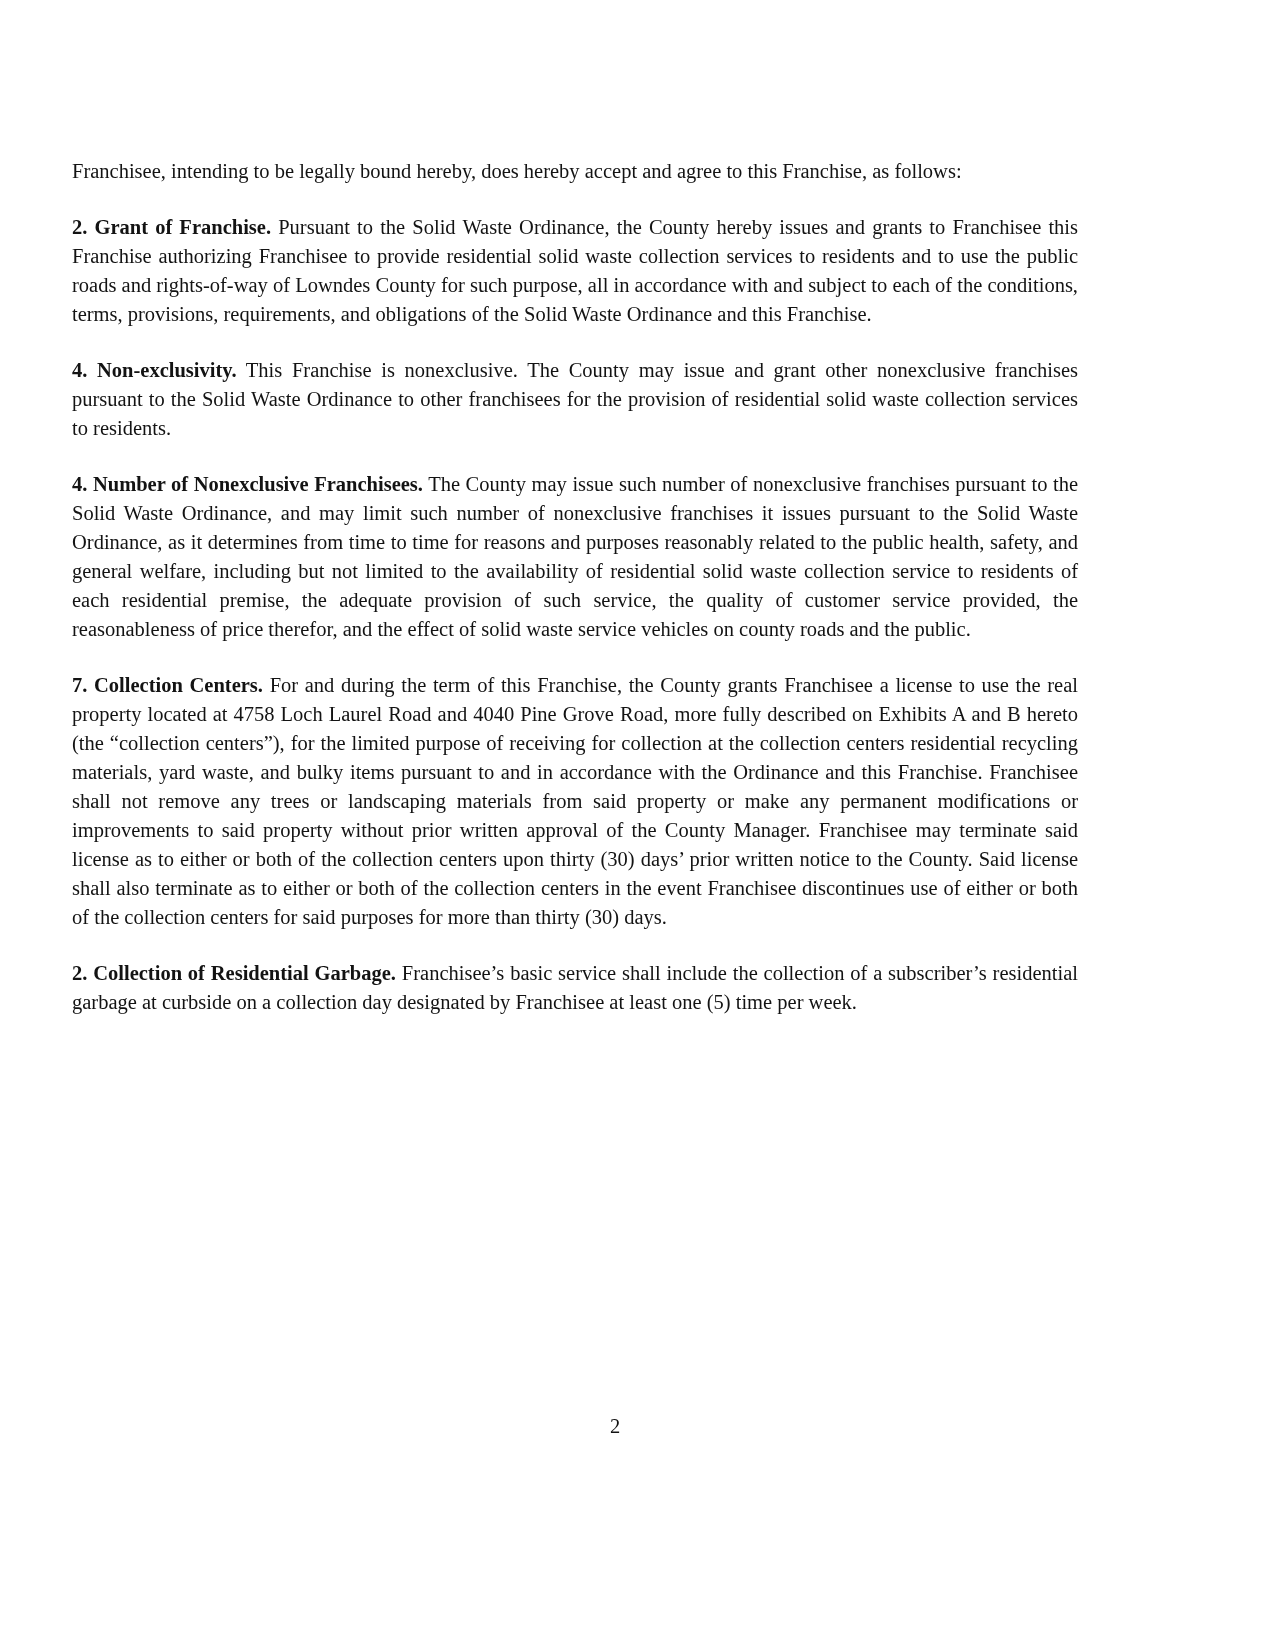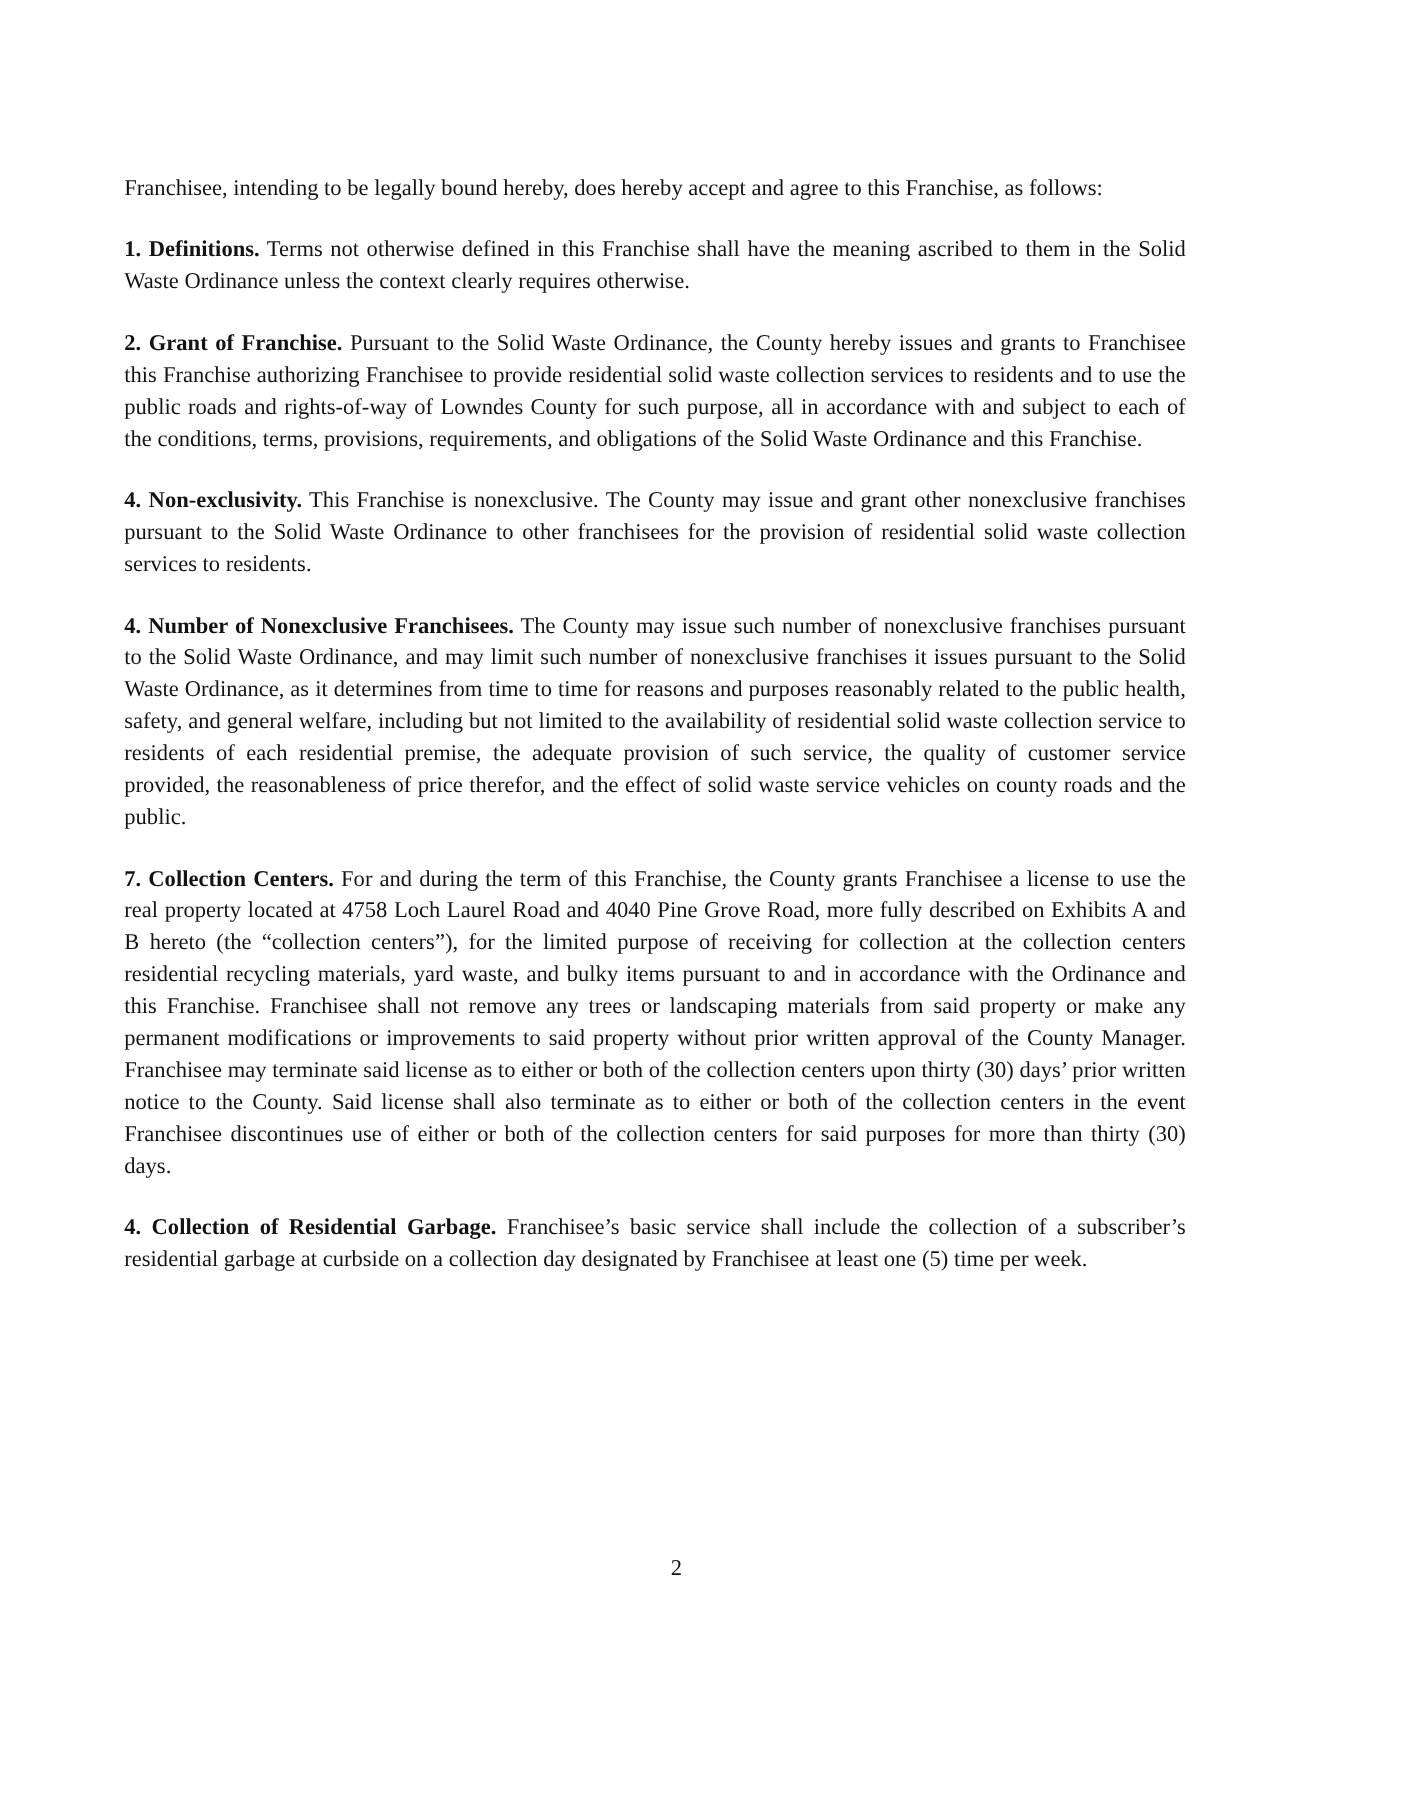--- a/index.html
+++ b/index.html
@@ -6,21 +6,21 @@
     margin: 0;
     padding: 0;
     background: #ffffff;
   }
   .sheet {
     position: relative;
     width: 1275px;
     height: 1651px;
     background: #ffffff;
     box-sizing: border-box;
-    padding: 157px 197px 0 113px;
+    padding: 157px 197px 0 72px;
     font-family: "Liberation Serif", "DejaVu Serif", serif;
     font-size: 20.5px;
     line-height: 29px;
     color: #131313;
     overflow: hidden;
   }
   .para {
     margin: 0 0 27px 0;
     text-align: justify;
   }
@@ -35,29 +35,28 @@
     text-align: center;
   }
 </style>
 </head>
 <body>
 
 <div class="sheet">
 
   <p class="para"><span>Franchisee, intending to be legally bound hereby, does hereby accept and agree to this Franchise, as follows:</span></p>
 
-  <p class="para"><strong>1. Definitions.</strong> <span>Terms not otherwise defined in this Franchise shall have the meaning ascribed to them in the Solid Waste Ordinance unless the context clearly requires otherwise.</span></p>
 
   <p class="para"><strong>2. Grant of Franchise.</strong> <span>Pursuant to the Solid Waste Ordinance, the County hereby issues and grants to Franchisee this Franchise authorizing Franchisee to provide residential solid waste collection services to residents and to use the public roads and rights-of-way of Lowndes County for such purpose, all in accordance with and subject to each of the conditions, terms, provisions, requirements, and obligations of the Solid Waste Ordinance and this Franchise.</span></p>
 
   <p class="para"><strong>4. Non-exclusivity.</strong> <span>This Franchise is nonexclusive. The County may issue and grant other nonexclusive franchises pursuant to the Solid Waste Ordinance to other franchisees for the provision of residential solid waste collection services to residents.</span></p>
 
   <p class="para"><strong>4. Number of Nonexclusive Franchisees.</strong> <span>The County may issue such number of nonexclusive franchises pursuant to the Solid Waste Ordinance, and may limit such number of nonexclusive franchises it issues pursuant to the Solid Waste Ordinance, as it determines from time to time for reasons and purposes reasonably related to the public health, safety, and general welfare, including but not limited to the availability of residential solid waste collection service to residents of each residential premise, the adequate provision of such service, the quality of customer service provided, the reasonableness of price therefor, and the effect of solid waste service vehicles on county roads and the public.</span></p>
 
 
 
   <p class="para"><strong>7. Collection Centers.</strong> <span>For and during the term of this Franchise, the County grants Franchisee a license to use the real property located at 4758 Loch Laurel Road and 4040 Pine Grove Road, more fully described on Exhibits A and B hereto (the “collection centers”), for the limited purpose of receiving for collection at the collection centers residential recycling materials, yard waste, and bulky items pursuant to and in accordance with the Ordinance and this Franchise. Franchisee shall not remove any trees or landscaping materials from said property or make any permanent modifications or improvements to said property without prior written approval of the County Manager. Franchisee may terminate said license as to either or both of the collection centers upon thirty (30) days’ prior written notice to the County. Said license shall also terminate as to either or both of the collection centers in the event Franchisee discontinues use of either or both of the collection centers for said purposes for more than thirty (30) days.</span></p>
 
-  <p class="para"><strong>4. Collection of Residential Garbage.</strong> <span>Franchisee’s basic service shall include the collection of a subscriber’s residential garbage at curbside on a collection day designated by Franchisee at least one (5) time per week.</span></p>
+  <p class="para"><strong>2. Collection of Residential Garbage.</strong> <span>Franchisee’s basic service shall include the collection of a subscriber’s residential garbage at curbside on a collection day designated by Franchisee at least one (5) time per week.</span></p>
 
   <div class="page-number">2</div>
 
 </div>
 
 </body></html>

